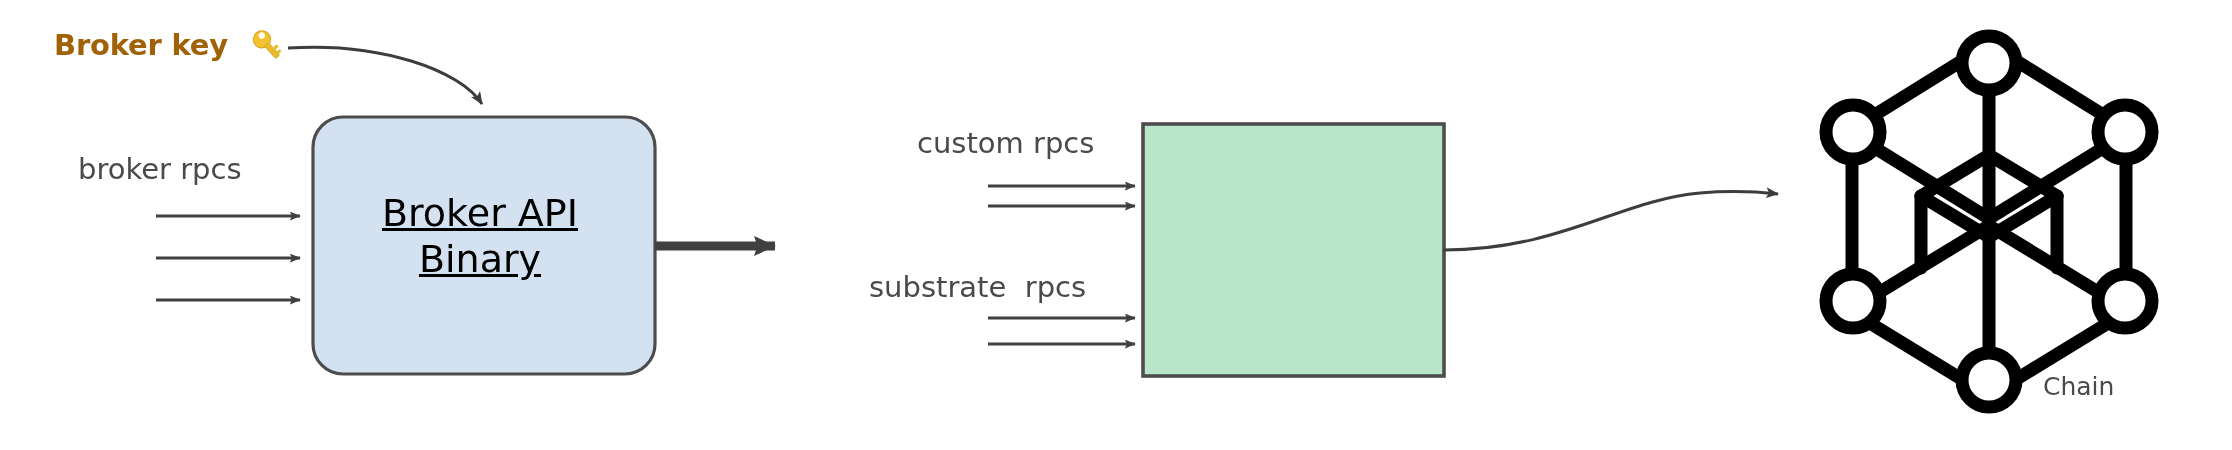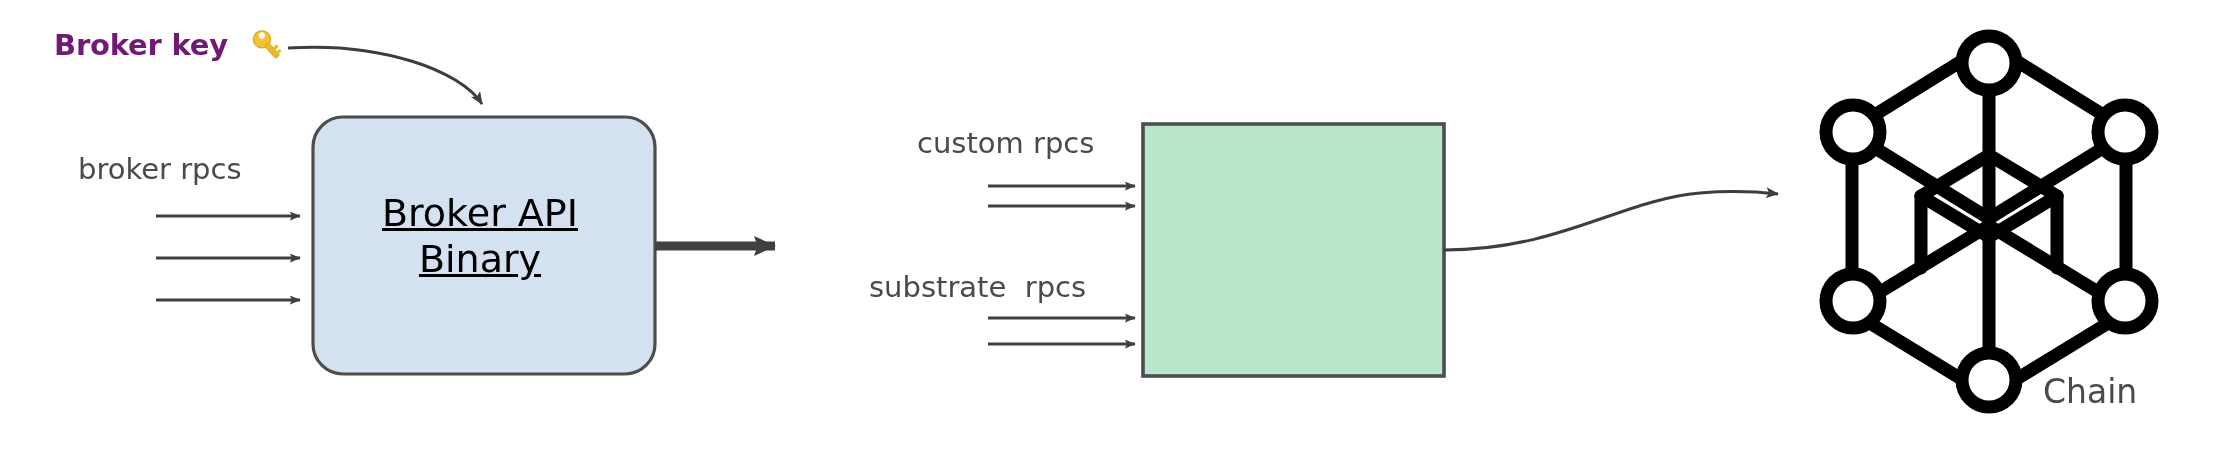--- a/index.html
+++ b/index.html
@@ -38,21 +38,21 @@
     color: #4a4a4a;
     font-family: "DejaVu Sans", sans-serif;
     white-space: pre;
   }
   #broker-key-label {
     position: absolute;
     left: 54px;
     top: 28px;
     font-size: 29px;
     font-weight: bold;
-    color: #701a75;
+    color: #a16207;
     font-family: "DejaVu Sans", sans-serif;
     letter-spacing: -0.2px;
     white-space: nowrap;
   }
   #broker-key-icon {
     position: absolute;
     left: 248px;
     top: 26px;
     width: 40px;
     height: 40px;
@@ -81,21 +81,21 @@
     font-size: 29px;
   }
   #label-substrate-rpcs {
     left: 869px;
     top: 270px;
     font-size: 29px;
   }
   #label-chain {
     left: 2043px;
     top: 372px;
-    font-size: 33px;
+    font-size: 25px;
   }
 </style>
 </head>
 <body>
 
 <div id="canvas">
 
   <svg id="diagram-svg" viewBox="0 0 2232 450" xmlns="http://www.w3.org/2000/svg">
 
     <defs>

